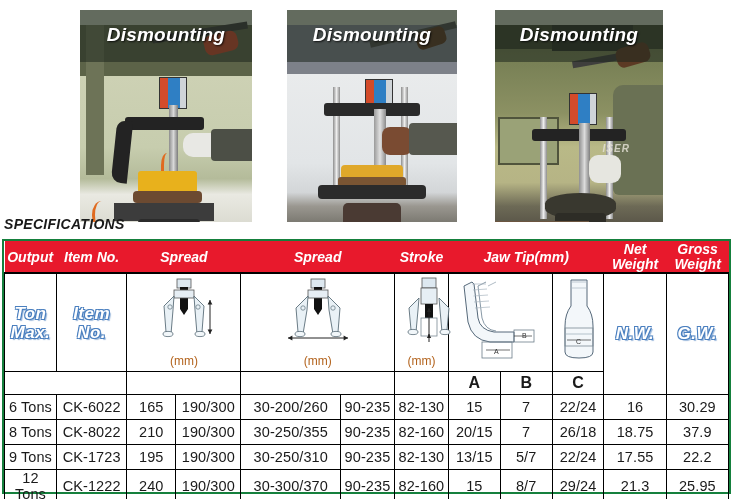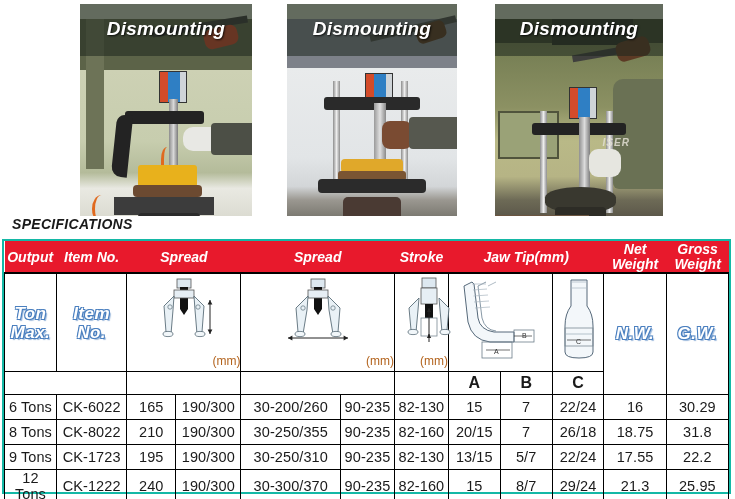--- a/index.html
+++ b/index.html
@@ -6,21 +6,21 @@
   body{
     width:735px;height:499px;
     background:#ffffff;
     font-family:"Liberation Sans", sans-serif;
     overflow:hidden;
     position:relative;
   }
 
   
   #photo-strip{
-    position:absolute;left:0;top:4px;width:735px;height:212px;
+    position:absolute;left:0;top:10px;width:735px;height:212px;
   }
   .photo{
     position:absolute;top:0;height:212px;overflow:hidden;
     background:#b9bfae;
   }
   .photo .scene{position:absolute;inset:0;margin-top:15px;}
   .photo .caption-band{
     position:absolute;left:0;top:0;width:100%;height:52px;
     background:rgba(30,38,30,.55);
   }
@@ -89,30 +89,30 @@
   #photo-3 .gear2{position:absolute;left:36%;top:188px;width:30%;height:24px;background:#2d2c26;border-radius:4px;}
   #photo-3 .bench{position:absolute;left:0;top:196px;width:56%;height:16px;background:#6b5540;}
   #photo-3 .hand{position:absolute;left:56%;top:130px;width:32px;height:28px;background:#e6e6e0;border-radius:9px;}
   #photo-3 .arm{position:absolute;left:70%;top:60px;width:30%;height:110px;background:#6a7154;border-radius:10px 0 0 6px;}
   #photo-3 .glove{position:absolute;left:72%;top:20px;width:34px;height:20px;background:#5c3a24;border-radius:7px;transform:rotate(-16deg);}
   #photo-3 .logo{position:absolute;left:64%;top:118px;font-size:10px;font-weight:bold;color:#e3e0d4;font-style:italic;letter-spacing:1px;opacity:.85;}
   #photo-3 .window{position:absolute;left:2%;top:92px;width:34%;height:44px;background:#9aa277;border:2px solid #50543c;}
 
   
   #spec-title{
-    position:absolute;left:12px;top:216px;
+    position:absolute;left:4px;top:216px;
     font-size:14px;font-weight:bold;font-style:italic;
     color:#1a1a1a;letter-spacing:.3px;
   }
 
   
   #spec-table{
     position:absolute;left:2px;top:239px;
     width:729px;height:255px;
-    border:2px solid #14b8a6;
+    border:2px solid #15803d;
     box-sizing:border-box;
   }
   table{
     border-collapse:collapse;
     width:100%;height:100%;
     table-layout:fixed;
   }
   td,th{
     border:1px solid #000;
     padding:0;
@@ -130,21 +130,21 @@
     border-bottom:2px solid #000;
     height:30px;
     line-height:1.05;
   }
   #spec-table tr.head-row td:first-child{border-left:none;}
   #spec-table tr.head-row td:last-child{border-right:none;}
   .hdr-sm{font-size:14px;}
   .icon-cell{height:97px;position:relative;vertical-align:top;}
   .unit{
     position:absolute;left:0;bottom:3px;width:100%;
-    text-align:right;font-size:12px;color:#b3631d;font-style:normal;
+    text-align:center;font-size:12px;color:#b3631d;font-style:normal;
   }
   .outline-txt{
     font-family:"Liberation Sans", sans-serif;
     font-weight:bold;font-style:italic;
     font-size:17px;
     color:#ffffff;
     line-height:1.12;
     letter-spacing:.5px;
     text-shadow:
       -1px -1px 0 #4a7fbf, 1px -1px 0 #4a7fbf,
@@ -419,21 +419,21 @@
     <td>CK-8022</td>
     <td>210</td>
     <td>190/300</td>
     <td>30-250/355</td>
     <td>90-235</td>
     <td>82-160</td>
     <td>20/15</td>
     <td>7</td>
     <td>26/18</td>
     <td>18.75</td>
-    <td>31.8</td>
+    <td>37.9</td>
   </tr>
 
   <tr class="data">
     <td class="tons-cell">9 Tons</td>
     <td>CK-1723</td>
     <td>195</td>
     <td>190/300</td>
     <td>30-250/310</td>
     <td>90-235</td>
     <td>82-130</td>

